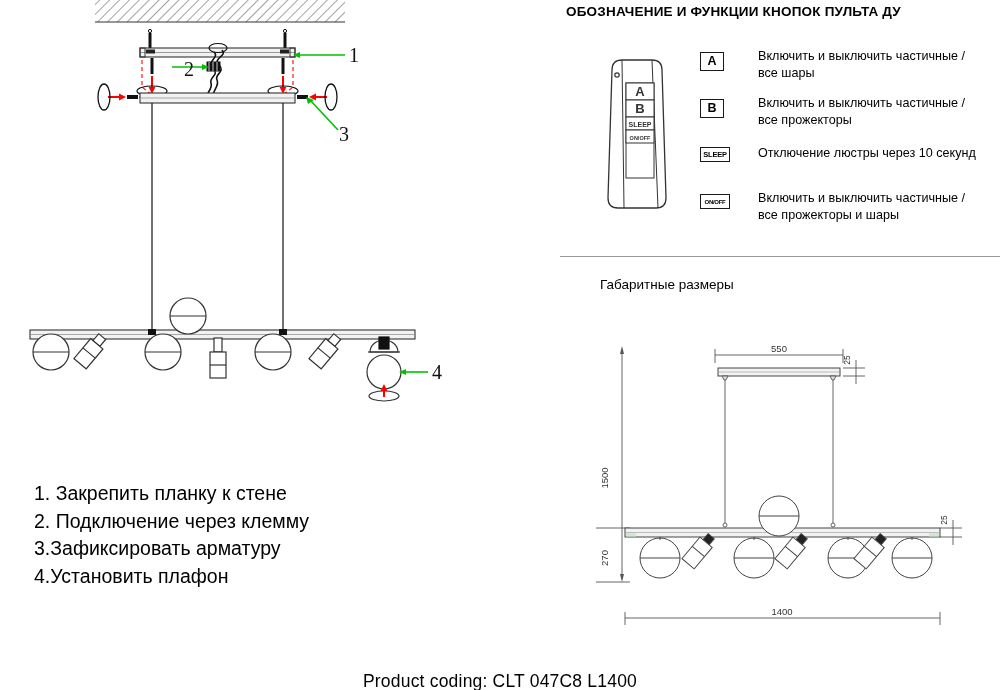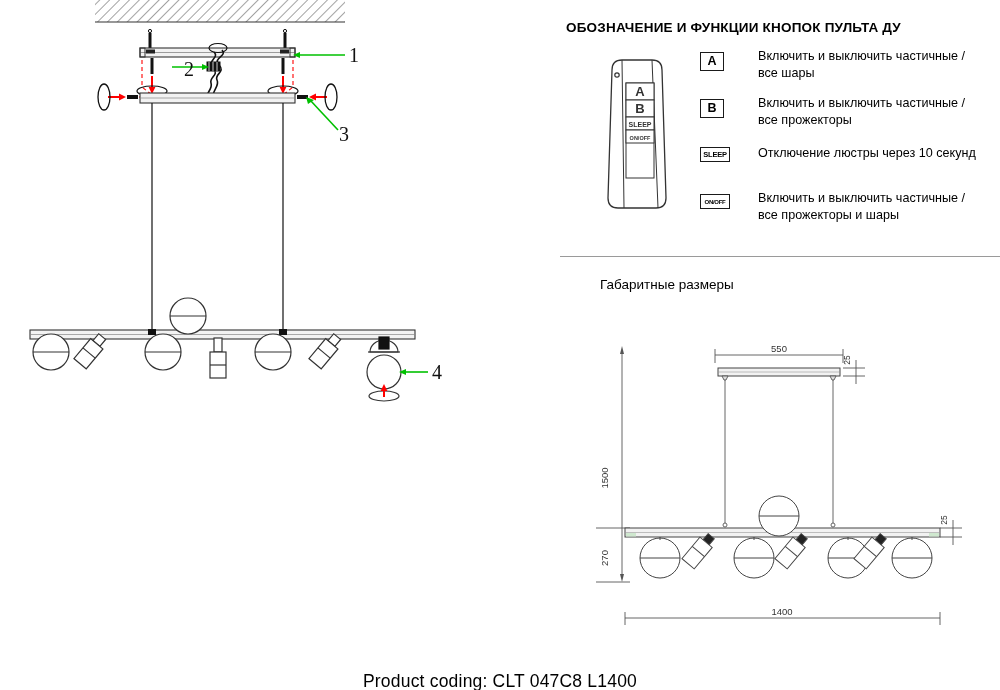--- a/index.html
+++ b/index.html
@@ -18,21 +18,21 @@
   .sheet {
     position: absolute;
     inset: 0;
     width: 1000px;
     height: 690px;
   }
   .abs { position: absolute; }
 
   
   #remote-heading {
-    left: 566px; top: 20px;
+    left: 566px; top: 4px;
     font-size: 13.5px;
     font-weight: bold;
     letter-spacing: 0.2px;
     white-space: nowrap;
   }
   #divider-rule {
     left: 560px; top: 256px;
     width: 440px; height: 1px;
     background: #9a9a9a;
   }
@@ -253,20 +253,26 @@
       <line x1="403" y1="372" x2="428" y2="372"></line>
       <polygon points="399,372 406,369 406,375" fill="#00c000" stroke="none"></polygon>
     </g>
   </svg>
 
   <div class="callout-num" style="left:349px; top:44px;">1</div>
   <div class="callout-num" style="left:184px; top:58px;">2</div>
   <div class="callout-num" style="left:339px; top:123px;">3</div>
   <div class="callout-num" style="left:432px; top:361px;">4</div>
 
+  <div class="abs" id="instructions">
+    <div>1. Закрепить планку к стене</div>
+    <div>2. Подключение через клемму</div>
+    <div>3.Зафиксировать арматуру</div>
+    <div>4.Установить плафон</div>
+  </div>
 
   <div class="abs" id="remote-heading">ОБОЗНАЧЕНИЕ И ФУНКЦИИ КНОПОК ПУЛЬТА ДУ</div>
 
   <svg class="abs" style="left:600px; top:58px;" width="75" height="155" viewBox="0 0 75 155">
     <path d="M12 12 Q 12 2 22 2 L 52 2 Q 62 2 62 12 L 66 140 Q 66 150 56 150
              L 18 150 Q 8 150 8 140 Z" fill="#ffffff" stroke="#333" stroke-width="1.3"></path>
     <path d="M22 2 L 24 150" fill="none" stroke="#333" stroke-width="1"></path>
     <path d="M52 2 L 58 150" fill="none" stroke="#333" stroke-width="1"></path>
     <circle cx="17" cy="17" r="2.2" fill="none" stroke="#333" stroke-width="1.2"></circle>
     <rect x="26" y="25" width="28" height="95" fill="#ffffff" stroke="#333" stroke-width="1"></rect>

